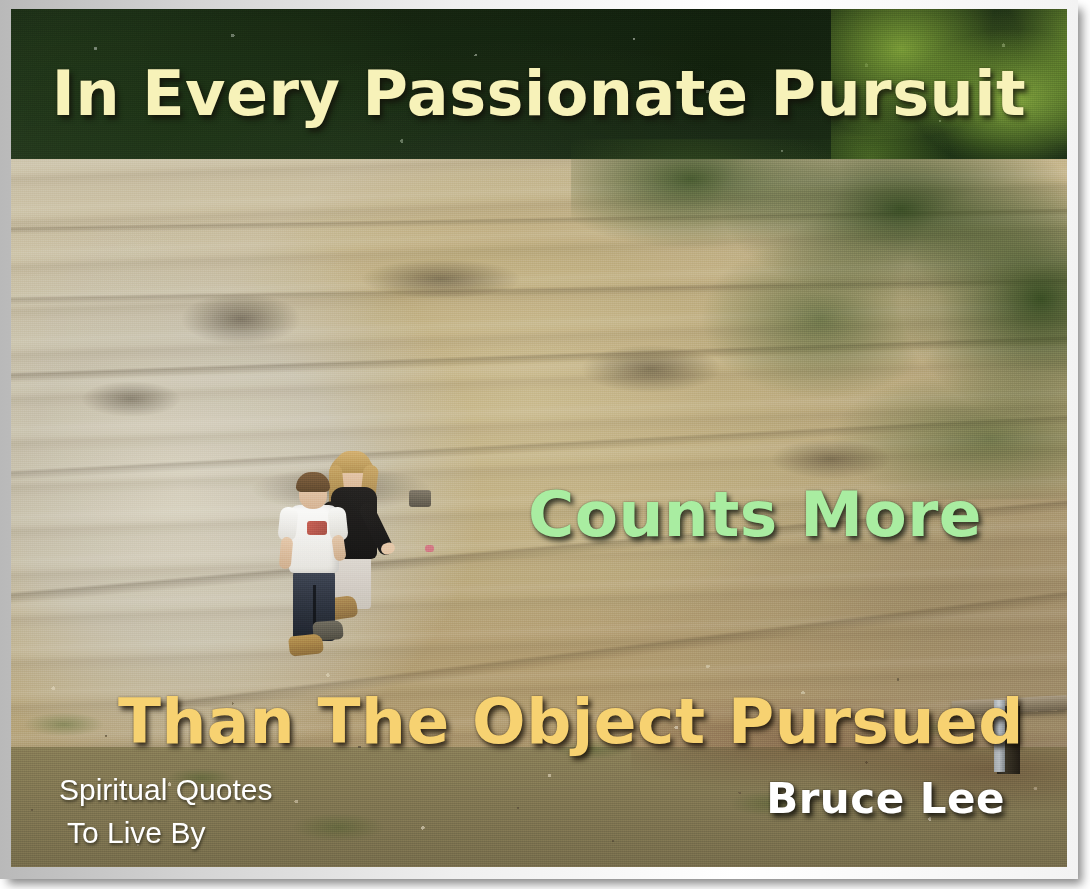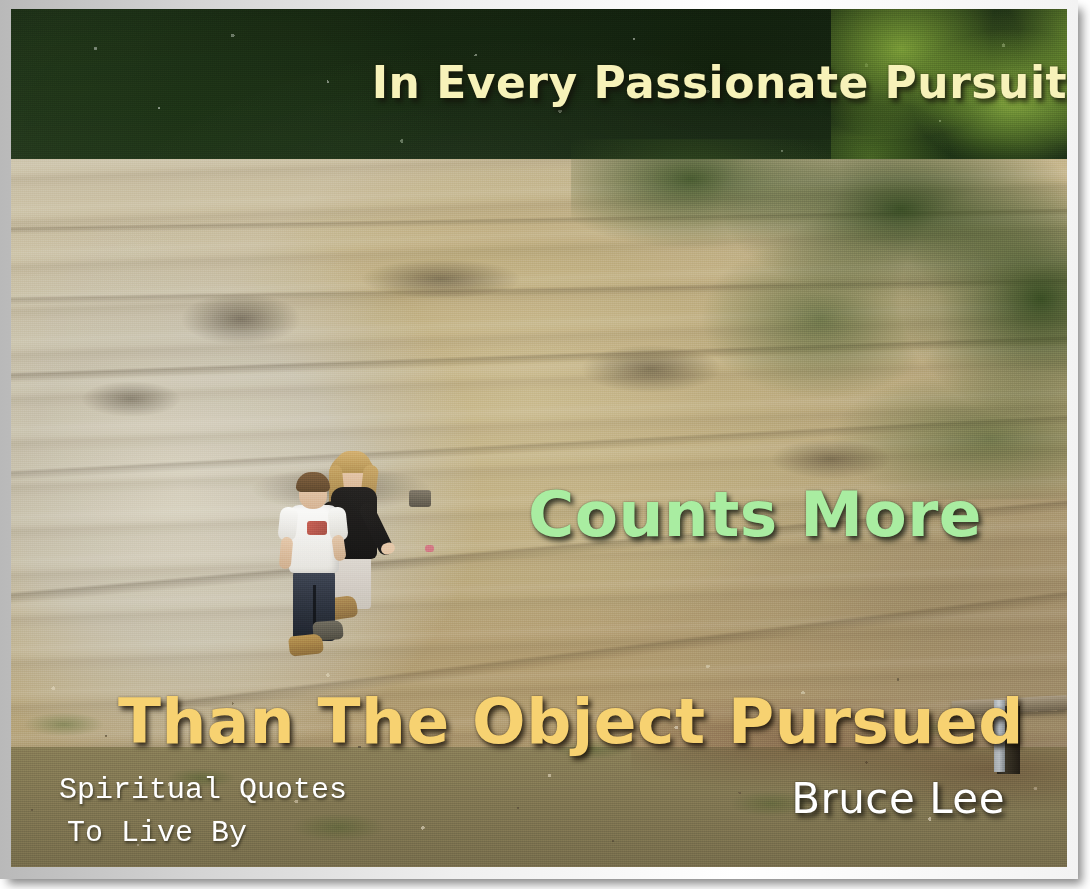--- a/index.html
+++ b/index.html
@@ -334,23 +334,23 @@
   .quote-line {
     position: absolute;
     margin: 0;
     white-space: nowrap;
     font-family: "DejaVu Sans", sans-serif;
     font-weight: bold;
     letter-spacing: 0.5px;
   }
 
   #line1 {
-    left: 0; right: 0; text-align: right;
+    left: 0; right: 0; text-align: center;
     top: 48px;
-    font-size: 44px;
+    font-size: 62px;
     color: #f7f2b9;
     text-shadow: 3px 4px 5px rgba(18,16,10,0.72), 0 0 2px rgba(40,36,20,0.5);
   }
   #line2 {
     right: 96px; top: 290px;
     font-size: 63px;
     color: #a9eda1;
     text-shadow: 3px 4px 5px rgba(16,22,14,0.75), 0 0 2px rgba(24,40,20,0.5);
   }
   #line3 {
@@ -363,31 +363,31 @@
     left: 107px; top: 676px;
     font-size: 63px;
     color: #f7d271;
     text-shadow: 3px 4px 5px rgba(22,16,6,0.78), 0 0 2px rgba(50,36,12,0.5);
   }
 
   #attribution {
     position: absolute; right: 62px; top: 765px;
     margin: 0;
     font-family: "DejaVu Sans", sans-serif;
-    font-weight: normal;
+    font-weight: bold;
     font-size: 42px;
     color: #ffffff;
     letter-spacing: 0.5px;
     white-space: nowrap;
     text-shadow: 3px 4px 5px rgba(14,12,8,0.8), 0 0 2px rgba(30,26,18,0.6);
   }
 
   #branding {
     position: absolute; left: 48px; top: 760px;
-    font-family: Liberation Mono, monospace;
+    font-family: Liberation Sans, sans-serif;
     font-weight: 400;
     font-size: 30px;
     color: #ffffff;
     line-height: 1.42;
     text-shadow: 1px 2px 3px rgba(20,18,12,0.6);
   }
   #branding .brand-l1 { display:block; text-align: left; }
   #branding .brand-l2 { display:block; padding-left: 8px; }
 </style>
 </head>

